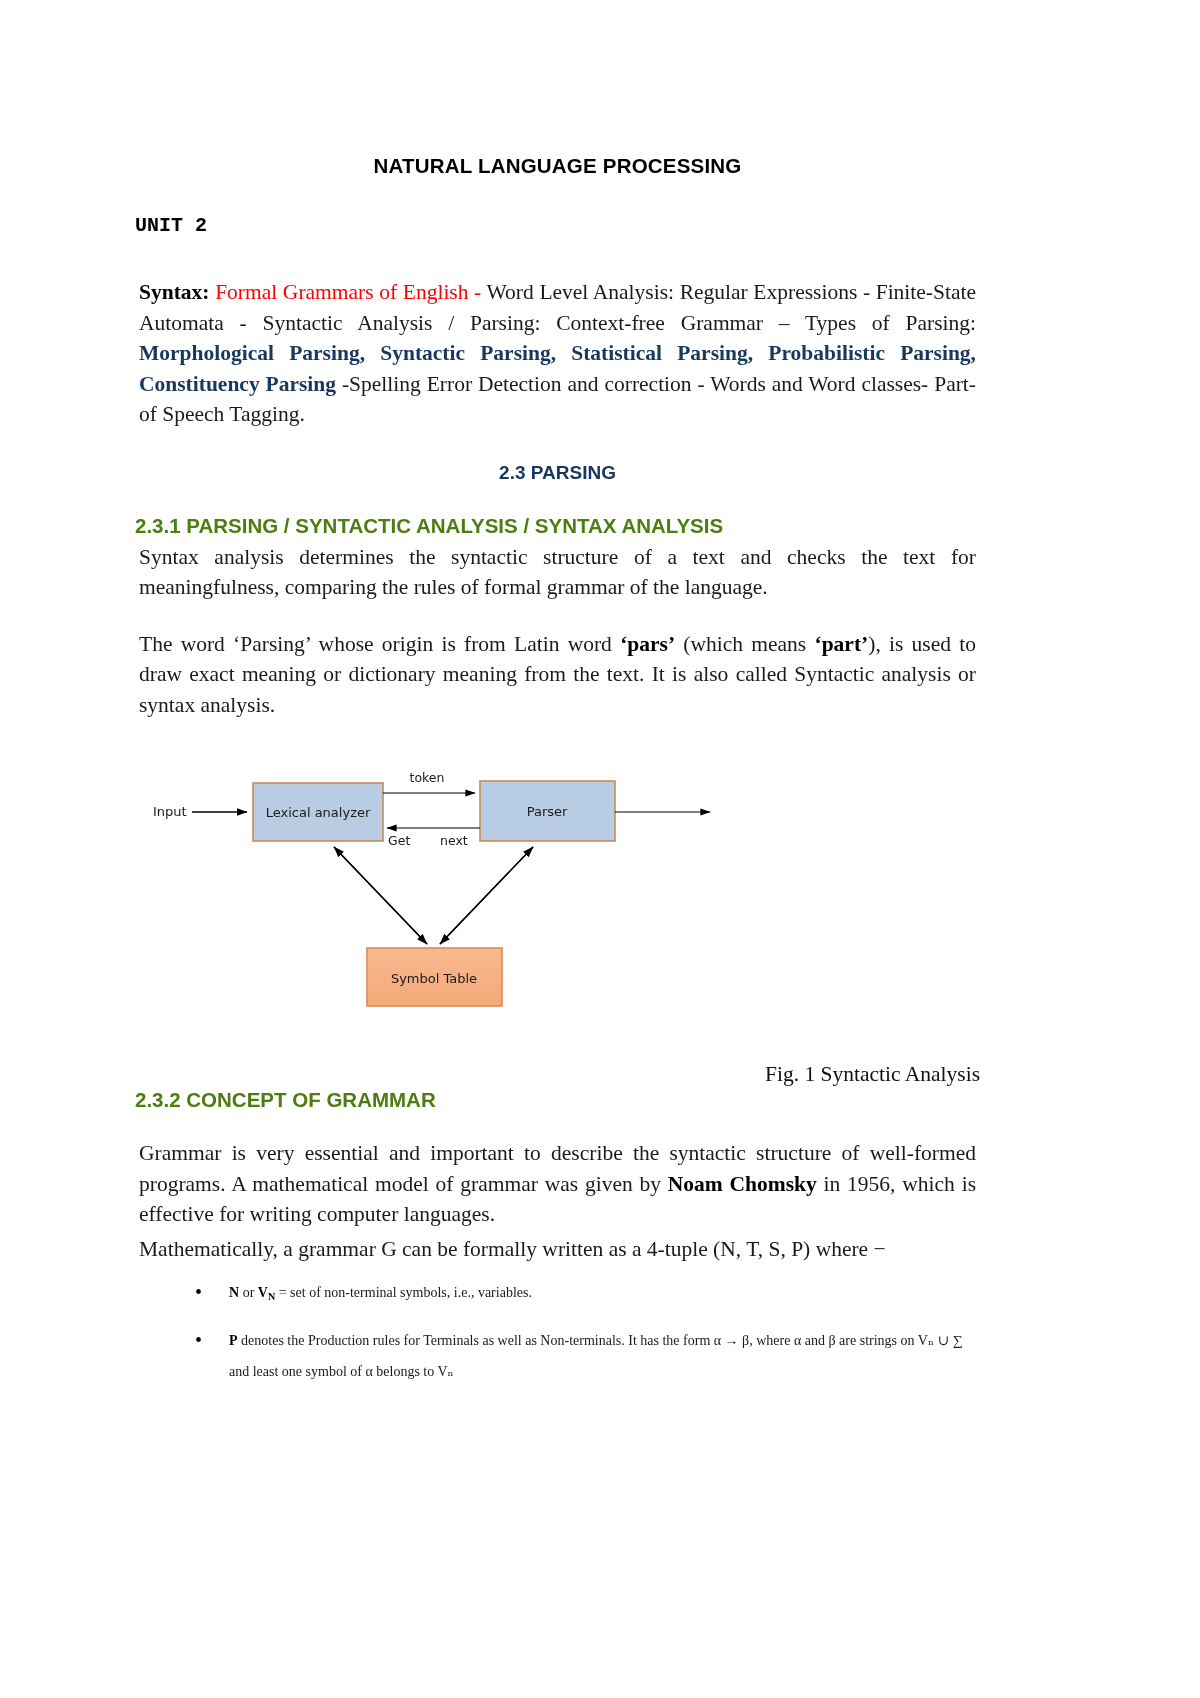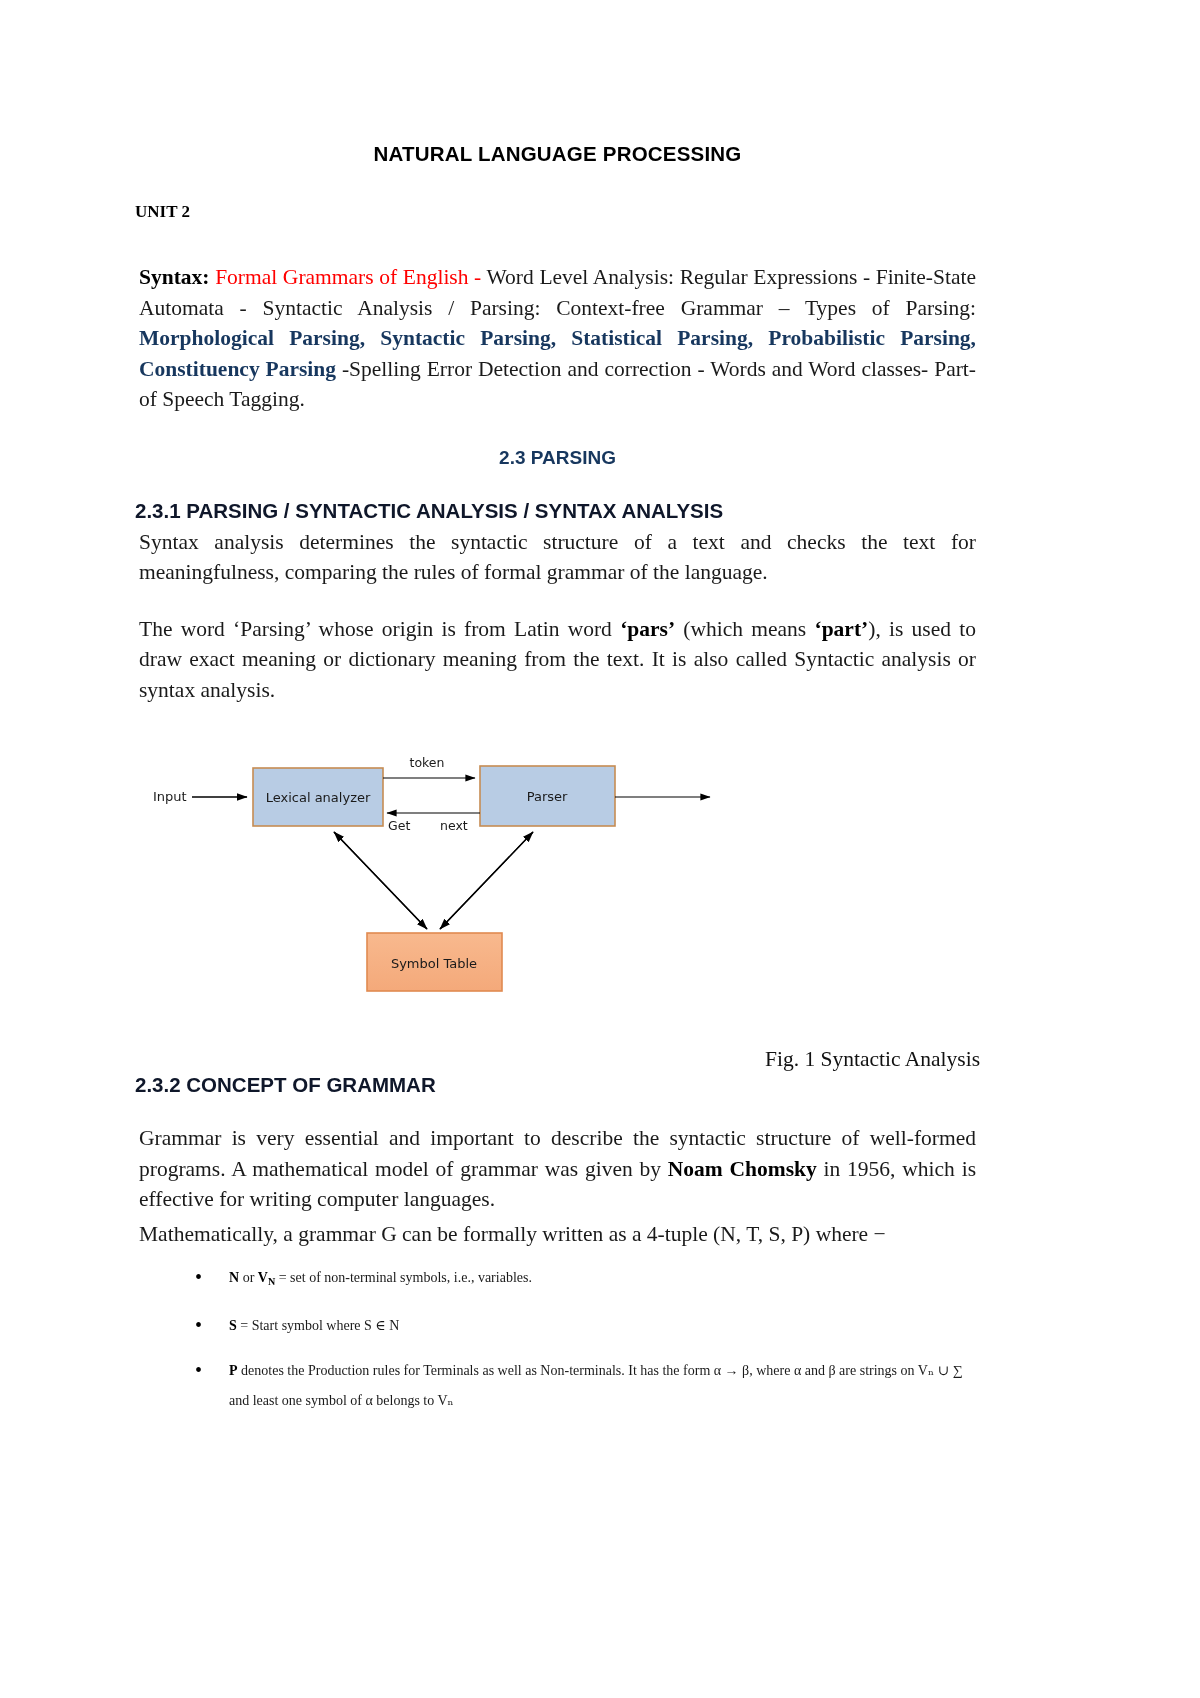--- a/index.html
+++ b/index.html
@@ -13,56 +13,56 @@
     height: 1698px;
     background: #ffffff;
     margin: 0 auto;
     overflow: hidden;
     font-family: "Liberation Serif", "DejaVu Serif", serif;
     color: #000000;
   }
   .content {
     position: absolute;
     left: 135px;
-    top: 4px;
+    top: 16px;
     width: 845px;
   }
 
   
   .doc-title {
     font-family: "Liberation Sans", sans-serif;
     font-size: 20.5px;
     font-weight: bold;
     text-align: center;
     letter-spacing: 0.2px;
     margin-top: 138px;
     color: #000;
   }
   .unit-heading {
-    font-family: Liberation Serif, serif;
-    font-size: 17px;
+    font-family: Liberation Mono, monospace;
+    font-size: 20px;
     font-weight: bold;
     text-align: left;
     margin-top: 36px;
     color: #000;
   }
   .section-center {
     font-family: "Liberation Sans", sans-serif;
     font-size: 19px;
     font-weight: bold;
     text-align: center;
     color: #17375e;
     margin-top: 32px;
   }
   .subsection {
     font-family: "Liberation Sans", sans-serif;
     font-size: 20.5px;
     font-weight: bold;
     text-align: left;
-    color: #0f172a;
+    color: #4d7c0f;
     margin-top: 30px;
   }
 
   
   p.body {
     font-size: 21.5px;
     line-height: 30.5px;
     text-align: justify;
     text-justify: inter-word;
     margin: 4px;
@@ -182,18 +182,17 @@
     </div>
 
     <div class="subsection" style="margin-top:30px">2.3.2 CONCEPT OF GRAMMAR</div>
 
     <p class="body" style="margin-top:26px"><span>Grammar is very essential and important to describe the syntactic structure of well-formed programs. A mathematical model of grammar was given by </span><span class="b">Noam Chomsky</span><span> in 1956, which is effective for writing computer languages.</span></p>
 
     <p class="body para-gap">Mathematically, a grammar G can be formally written as a 4-tuple (N, T, S, P) where −</p>
 
     <ul class="bullets">
       <li><span class="b">N</span><span> or </span><span class="b">V</span><span class="b sub">N</span><span> = set of non-terminal symbols, i.e., variables.</span></li>
-      <li><span class="b">S</span><span> = Start symbol where S ∈ N</span></li>
       <li><span class="b">P</span><span> denotes the Production rules for Terminals as well as Non-terminals. It has the form α → β, where α and β are strings on Vₙ ∪ ∑ and least one symbol of α belongs to Vₙ</span></li>
     </ul>
 
   </div>
 </div>
 
 </body></html>

